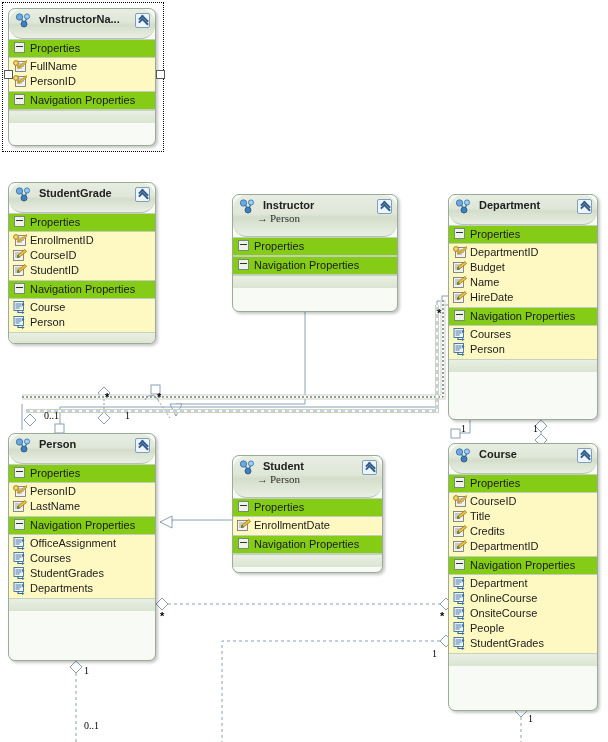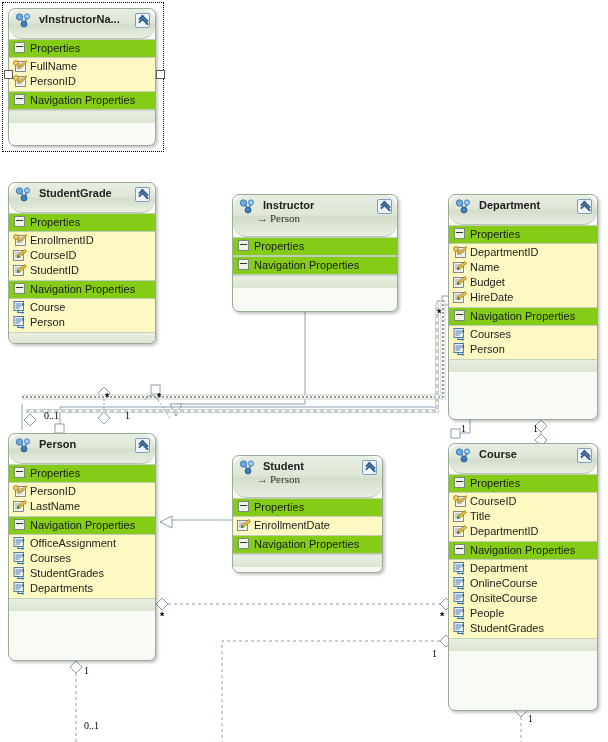--- a/index.html
+++ b/index.html
@@ -365,27 +365,27 @@
               <path d="M4,4 h7 M4,6 h7 M4,8 h5" stroke="#8a8a8a" stroke-width="0.8"></path>
               <path d="M7,5.5 L13.5,0.5 L14,2 L8.5,7 Z" fill="#f0c040" stroke="#9c7b17" stroke-width="0.6"></path>
               <circle cx="3" cy="3" r="2.4" fill="#f5d76e" stroke="#9c7b17" stroke-width="0.9"></circle>
               <path d="M4.2,4.2 L7,7 M5.6,6.2 L4.6,7.2 M6.6,7.2 L5.8,8" stroke="#c8a02a" stroke-width="1.5" stroke-linecap="round"></path>
             </svg><span>DepartmentID</span></div>
           <div class="prop"><svg class="ico" viewBox="0 0 14 13">
               <rect x="0.5" y="1.5" width="10" height="10" fill="#f2f2f2" stroke="#6e6e6e" stroke-width="0.8"></rect>
               <path d="M2,4 h7 M2,6 h7 M2,8 h5" stroke="#8a8a8a" stroke-width="0.8"></path>
               <path d="M5,6 L12,0.5 L13.5,2.5 L6.5,8 L4.5,8.5 Z" fill="#f0c040" stroke="#9c7b17" stroke-width="0.8"></path>
               <path d="M4.5,8.5 L6.5,8 L5,6 Z" fill="#6aa84f" stroke="#38761d" stroke-width="0.6"></path>
+            </svg><span>Budget</span></div>
+          <div class="prop"><svg class="ico" viewBox="0 0 14 13">
+              <rect x="0.5" y="1.5" width="10" height="10" fill="#f2f2f2" stroke="#6e6e6e" stroke-width="0.8"></rect>
+              <path d="M2,4 h7 M2,6 h7 M2,8 h5" stroke="#8a8a8a" stroke-width="0.8"></path>
+              <path d="M5,6 L12,0.5 L13.5,2.5 L6.5,8 L4.5,8.5 Z" fill="#f0c040" stroke="#9c7b17" stroke-width="0.8"></path>
+              <path d="M4.5,8.5 L6.5,8 L5,6 Z" fill="#6aa84f" stroke="#38761d" stroke-width="0.6"></path>
             </svg><span>Name</span></div>
-          <div class="prop"><svg class="ico" viewBox="0 0 14 13">
-              <rect x="0.5" y="1.5" width="10" height="10" fill="#f2f2f2" stroke="#6e6e6e" stroke-width="0.8"></rect>
-              <path d="M2,4 h7 M2,6 h7 M2,8 h5" stroke="#8a8a8a" stroke-width="0.8"></path>
-              <path d="M5,6 L12,0.5 L13.5,2.5 L6.5,8 L4.5,8.5 Z" fill="#f0c040" stroke="#9c7b17" stroke-width="0.8"></path>
-              <path d="M4.5,8.5 L6.5,8 L5,6 Z" fill="#6aa84f" stroke="#38761d" stroke-width="0.6"></path>
-            </svg><span>Budget</span></div>
           <div class="prop"><svg class="ico" viewBox="0 0 14 13">
               <rect x="0.5" y="1.5" width="10" height="10" fill="#f2f2f2" stroke="#6e6e6e" stroke-width="0.8"></rect>
               <path d="M2,4 h7 M2,6 h7 M2,8 h5" stroke="#8a8a8a" stroke-width="0.8"></path>
               <path d="M5,6 L12,0.5 L13.5,2.5 L6.5,8 L4.5,8.5 Z" fill="#f0c040" stroke="#9c7b17" stroke-width="0.8"></path>
               <path d="M4.5,8.5 L6.5,8 L5,6 Z" fill="#6aa84f" stroke="#38761d" stroke-width="0.6"></path>
             </svg><span>HireDate</span></div>
         </div>
         <div class="sec"><span class="expander"></span><span>Navigation Properties</span></div>
         <div class="plist">
           <div class="prop"><svg class="ico" viewBox="0 0 14 13">
@@ -516,20 +516,26 @@
               <rect x="0.5" y="1.5" width="10" height="10" fill="#f2f2f2" stroke="#6e6e6e" stroke-width="0.8"></rect>
               <path d="M2,4 h7 M2,6 h7 M2,8 h5" stroke="#8a8a8a" stroke-width="0.8"></path>
               <path d="M5,6 L12,0.5 L13.5,2.5 L6.5,8 L4.5,8.5 Z" fill="#f0c040" stroke="#9c7b17" stroke-width="0.8"></path>
               <path d="M4.5,8.5 L6.5,8 L5,6 Z" fill="#6aa84f" stroke="#38761d" stroke-width="0.6"></path>
             </svg><span>Title</span></div>
           <div class="prop"><svg class="ico" viewBox="0 0 14 13">
               <rect x="0.5" y="1.5" width="10" height="10" fill="#f2f2f2" stroke="#6e6e6e" stroke-width="0.8"></rect>
               <path d="M2,4 h7 M2,6 h7 M2,8 h5" stroke="#8a8a8a" stroke-width="0.8"></path>
               <path d="M5,6 L12,0.5 L13.5,2.5 L6.5,8 L4.5,8.5 Z" fill="#f0c040" stroke="#9c7b17" stroke-width="0.8"></path>
               <path d="M4.5,8.5 L6.5,8 L5,6 Z" fill="#6aa84f" stroke="#38761d" stroke-width="0.6"></path>
+            </svg><span>Credits</span></div>
+          <div class="prop"><svg class="ico" viewBox="0 0 14 13">
+              <rect x="0.5" y="1.5" width="10" height="10" fill="#f2f2f2" stroke="#6e6e6e" stroke-width="0.8"></rect>
+              <path d="M2,4 h7 M2,6 h7 M2,8 h5" stroke="#8a8a8a" stroke-width="0.8"></path>
+              <path d="M5,6 L12,0.5 L13.5,2.5 L6.5,8 L4.5,8.5 Z" fill="#f0c040" stroke="#9c7b17" stroke-width="0.8"></path>
+              <path d="M4.5,8.5 L6.5,8 L5,6 Z" fill="#6aa84f" stroke="#38761d" stroke-width="0.6"></path>
             </svg><span>DepartmentID</span></div>
         </div>
         <div class="sec"><span class="expander"></span><span>Navigation Properties</span></div>
         <div class="plist">
           <div class="prop"><svg class="ico" viewBox="0 0 14 13">
               <rect x="1" y="0.5" width="9.5" height="9" fill="#eef3f8" stroke="#3c6e9e" stroke-width="0.9"></rect>
               <path d="M2.5,3 h6 M2.5,5 h6 M2.5,7 h4" stroke="#3c6e9e" stroke-width="0.9"></path>
               <path d="M9,2 l2.5,1.5 l-2.5,1.5 Z" fill="#2f6fa8"></path>
               <path d="M5,9 L5,11.5 L9.5,11.5" fill="none" stroke="#2f6fa8" stroke-width="1.2"></path>
               <path d="M9,10 l2.5,1.5 l-2.5,1.5 Z" fill="#2f6fa8"></path>

